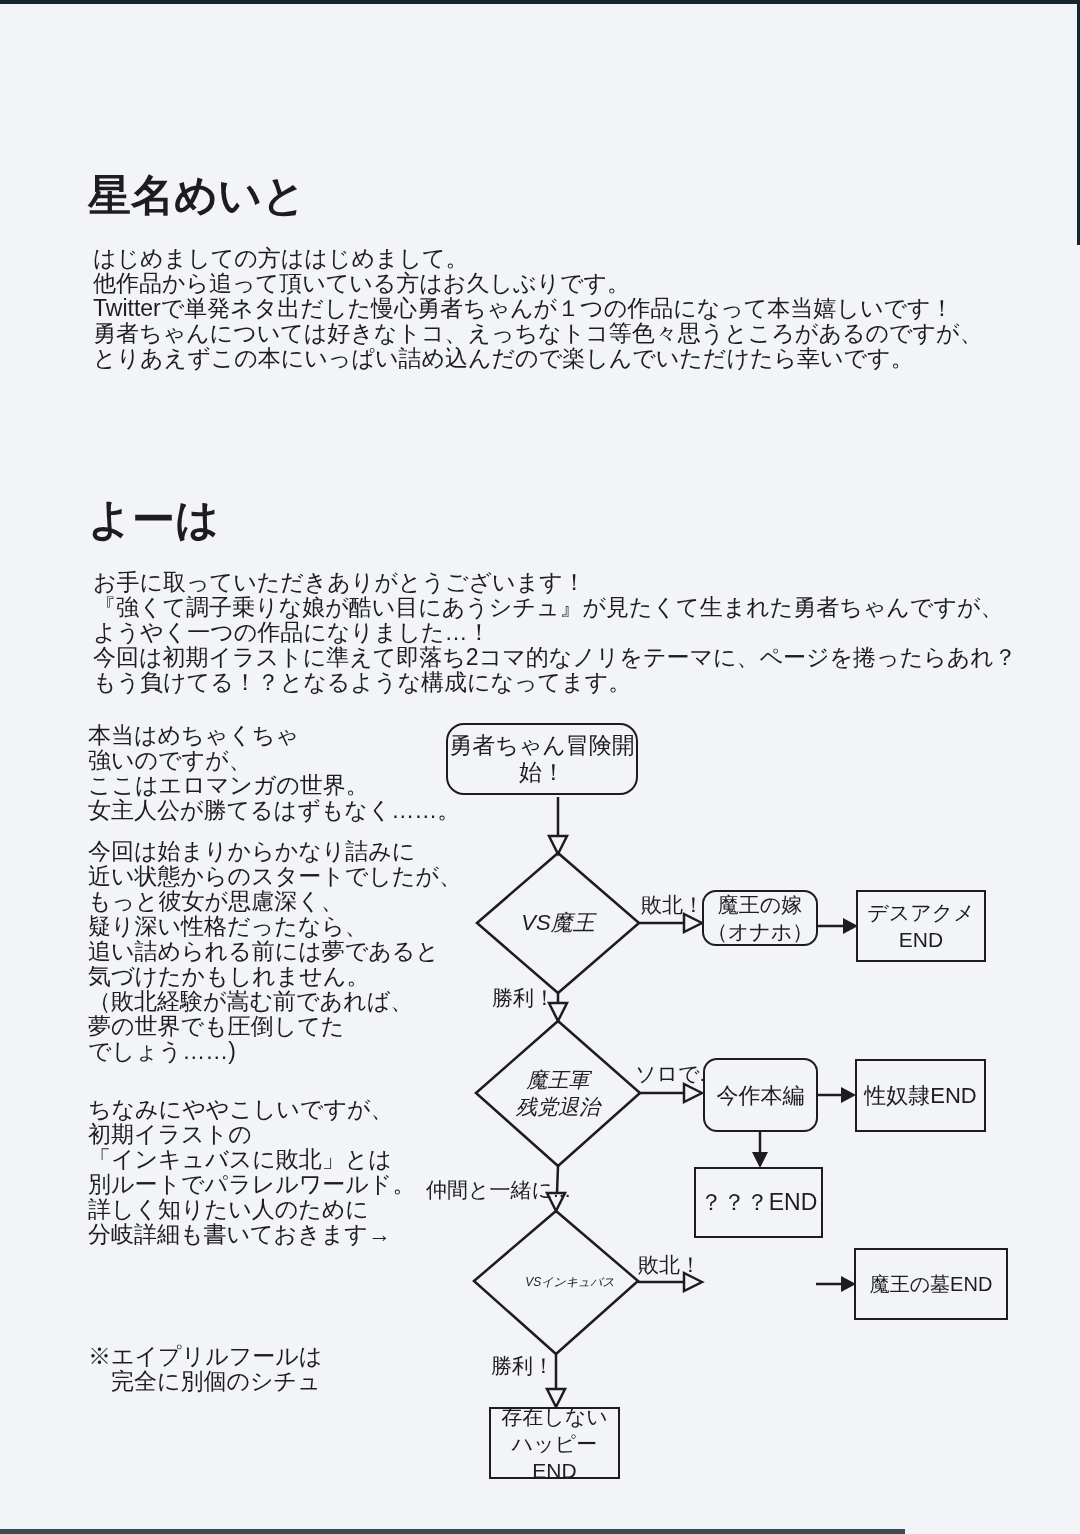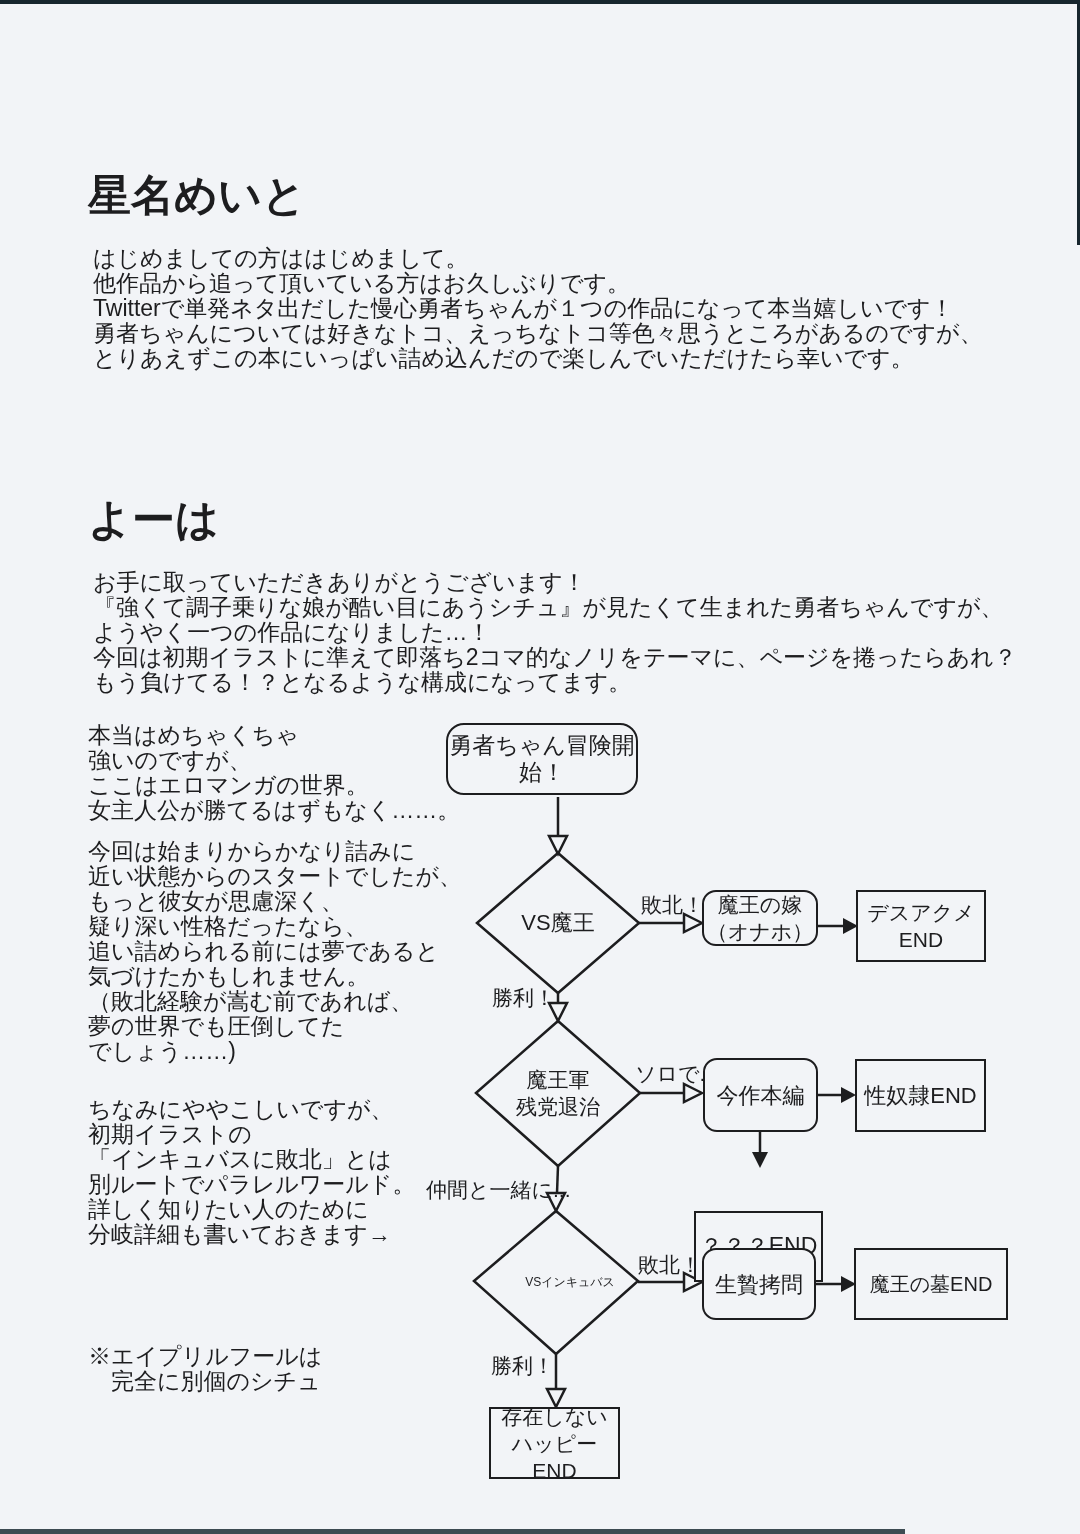--- a/index.html
+++ b/index.html
@@ -56,28 +56,29 @@
     background:#f2f4f7;
     box-sizing:border-box;
     line-height:27px;
   }
   .rounded{border-radius:14px;}
   .n-start{left:446px;top:723px;width:192px;height:72px;font-size:23px;border-radius:18px;}
   .n-bride{left:702px;top:890px;width:116px;height:56px;font-size:21px;}
   .n-death{left:856px;top:890px;width:130px;height:72px;font-size:21px;}
   .n-main{left:703px;top:1058px;width:115px;height:74px;font-size:22px;}
   .n-slave{left:855px;top:1059px;width:131px;height:73px;font-size:22px;}
-  .n-qqq{left:694px;top:1167px;width:129px;height:71px;font-size:23px;margin-top:44px;}
+  .n-qqq{left:694px;top:1167px;width:129px;height:71px;font-size:23px;}
   .n-sacrifice{left:702px;top:1248px;width:114px;height:72px;font-size:22px;}
   .n-grave{left:854px;top:1248px;width:154px;height:72px;font-size:20px;}
   .n-happy{left:489px;top:1407px;width:131px;height:72px;font-size:21px;}
 
   .fc-dtext{
     position:absolute;text-align:center;white-space:pre-line;
     line-height:27px;
+    font-style:italic;
   }
   .dt1{left:478px;top:909px;width:160px;font-size:22px;}
   .dt2{left:478px;top:1066px;width:160px;font-size:21px;}
   .dt3{left:480px;top:1269px;width:180px;font-size:12px;}
 
   .fc-label{
     position:absolute;font-size:21px;white-space:nowrap;
   }
   .lb-defeat1{left:641px;top:891px;}
   .lb-victory1{left:492px;top:984px;}
@@ -194,18 +195,17 @@
   <div class="fc-label lb-defeat2">敗北！</div>
   <div class="fc-label lb-victory2">勝利！</div>
 
   <div class="fc-node rounded n-bride">魔王の嫁
 （オナホ）</div>
   <div class="fc-node n-death">デスアクメ
 END</div>
   <div class="fc-node rounded n-main">今作本編</div>
   <div class="fc-node n-slave">性奴隷END</div>
   <div class="fc-node n-qqq">？？？END</div>
-  <div class="fc-node rounded n-sacrifice">生贄拷問</div>
   <div class="fc-node n-grave">魔王の墓END</div>
   <div class="fc-node n-happy">存在しない
 ハッピーEND</div>
 
 </div>
 
 </body></html>

